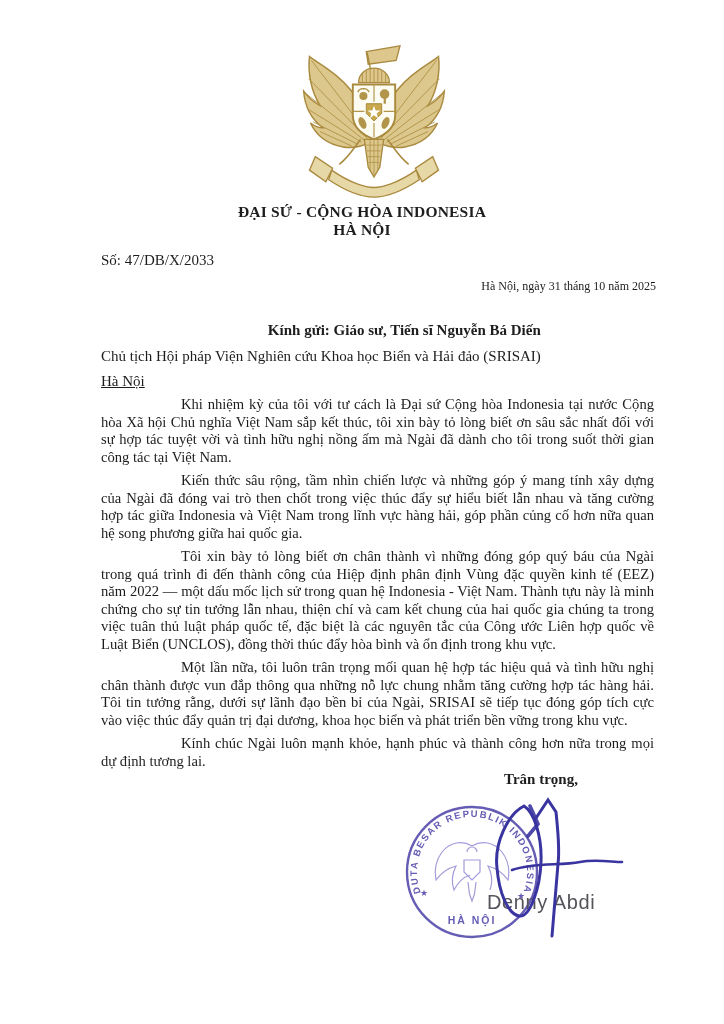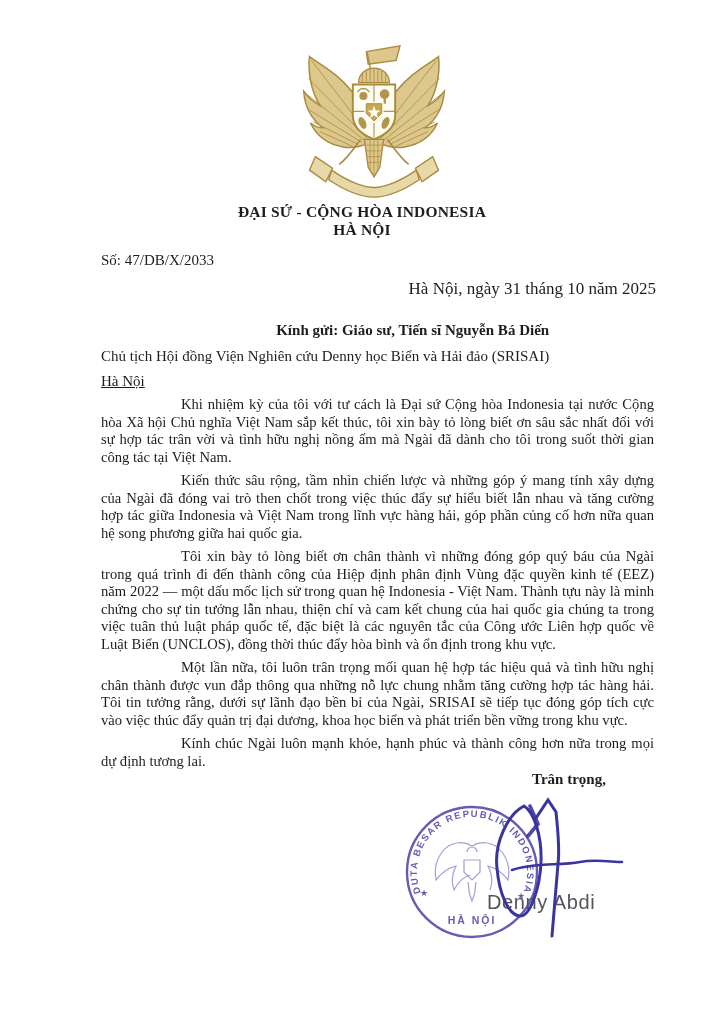--- a/index.html
+++ b/index.html
@@ -12,30 +12,30 @@
     color:#1d1d1d;
     overflow:hidden;
   }
   .emblem{position:absolute;left:302px;top:44px;width:144px;height:156px;}
   .org-lines{
     position:absolute;left:0;top:203px;width:724px;
     text-align:center;font-weight:bold;font-size:15.5px;line-height:17.5px;
     letter-spacing:.2px;
   }
   .ref-number{position:absolute;left:101px;top:252px;font-size:15px;}
-  .date-line{position:absolute;right:68px;top:279px;font-size:17px;}
+  .date-line{position:absolute;right:68px;top:279px;font-size:12px;}
   .recipient{position:absolute;left:101px;top:318px;font-size:15px;line-height:25.5px;}
   .recipient .salutation{font-weight:bold;text-align:right;}
   .recipient .city{text-decoration:underline;}
   .letter-body{
     position:absolute;left:101px;top:396px;width:553px;
     font-size:14.6px;line-height:17.5px;text-align:justify;
   }
   .letter-body p{margin:0 0 6px 0;text-indent:80px;}
-  .closing{position:absolute;left:504px;top:771px;font-weight:bold;font-size:15px;margin-left:28px;}
+  .closing{position:absolute;left:504px;top:771px;font-weight:bold;font-size:15px;}
   .stamp{position:absolute;left:398px;top:800px;width:152px;height:150px;opacity:.93;}
   .stamp text{font-family:"Liberation Sans", sans-serif;fill:#5a50ae;}
   .signer-name{
     position:absolute;left:487px;top:891px;
     font-family:"Liberation Sans", sans-serif;
     font-size:20px;letter-spacing:.6px;color:#54545b;
   }
   .signature{position:absolute;left:480px;top:788px;width:165px;height:160px;}
 </style>
 </head>
@@ -86,26 +86,26 @@
   <div class="org-lines">
     <div>ĐẠI SỨ - CỘNG HÒA INDONESIA</div>
     <div>HÀ NỘI</div>
   </div>
 
   <div class="ref-number">Số: 47/DB/X/2033</div>
   <div class="date-line">Hà Nội, ngày 31 tháng 10 năm 2025</div>
 
   <div class="recipient">
     <div class="salutation">Kính gửi: Giáo sư, Tiến sĩ Nguyễn Bá Diến</div>
-    <div class="title">Chủ tịch Hội đồng Viện Nghiên cứu Denny học Biển và Hải đảo (SRISAI)</div>
+    <div class="title">Chủ tịch Hội pháp Viện Nghiên cứu Khoa học Biển và Hải đảo (SRISAI)</div>
     <div class="city">Hà Nội</div>
   </div>
 
   <div class="letter-body">
-    <p>Khi nhiệm kỳ của tôi với tư cách là Đại sứ Cộng hòa Indonesia tại nước Cộng hòa Xã hội Chủ nghĩa Việt Nam sắp kết thúc, tôi xin bày tỏ lòng biết ơn sâu sắc nhất đối với sự hợp tác trân vời và tình hữu nghị nồng ấm mà Ngài đã dành cho tôi trong suốt thời gian công tác tại Việt Nam.</p>
+    <p>Khi nhiệm kỳ của tôi với tư cách là Đại sứ Cộng hòa Indonesia tại nước Cộng hòa Xã hội Chủ nghĩa Việt Nam sắp kết thúc, tôi xin bày tỏ lòng biết ơn sâu sắc nhất đối với sự hợp tác tuyệt vời và tình hữu nghị nồng ấm mà Ngài đã dành cho tôi trong suốt thời gian công tác tại Việt Nam.</p>
     <p>Kiến thức sâu rộng, tầm nhìn chiến lược và những góp ý mang tính xây dựng của Ngài đã đóng vai trò then chốt trong việc thúc đẩy sự hiểu biết lẫn nhau và tăng cường hợp tác giữa Indonesia và Việt Nam trong lĩnh vực hàng hải, góp phần củng cố hơn nữa quan hệ song phương giữa hai quốc gia.</p>
     <p>Tôi xin bày tỏ lòng biết ơn chân thành vì những đóng góp quý báu của Ngài trong quá trình đi đến thành công của Hiệp định phân định Vùng đặc quyền kinh tế (EEZ) năm 2022 — một dấu mốc lịch sử trong quan hệ Indonesia - Việt Nam. Thành tựu này là minh chứng cho sự tin tưởng lẫn nhau, thiện chí và cam kết chung của hai quốc gia chúng ta trong việc tuân thủ luật pháp quốc tế, đặc biệt là các nguyên tắc của Công ước Liên hợp quốc về Luật Biển (UNCLOS), đồng thời thúc đẩy hòa bình và ổn định trong khu vực.</p>
     <p>Một lần nữa, tôi luôn trân trọng mối quan hệ hợp tác hiệu quả và tình hữu nghị chân thành được vun đắp thông qua những nỗ lực chung nhằm tăng cường hợp tác hàng hải. Tôi tin tưởng rằng, dưới sự lãnh đạo bền bỉ của Ngài, SRISAI sẽ tiếp tục đóng góp tích cực vào việc thúc đẩy quản trị đại dương, khoa học biển và phát triển bền vững trong khu vực.</p>
     <p>Kính chúc Ngài luôn mạnh khỏe, hạnh phúc và thành công hơn nữa trong mọi dự định tương lai.</p>
   </div>
 
   <div class="closing">Trân trọng,</div>
 
   <svg class="stamp" viewBox="0 0 152 150" aria-hidden="true">
     <circle cx="74" cy="72" r="65" fill="none" stroke="#5a50ae" stroke-width="2.4"></circle>

